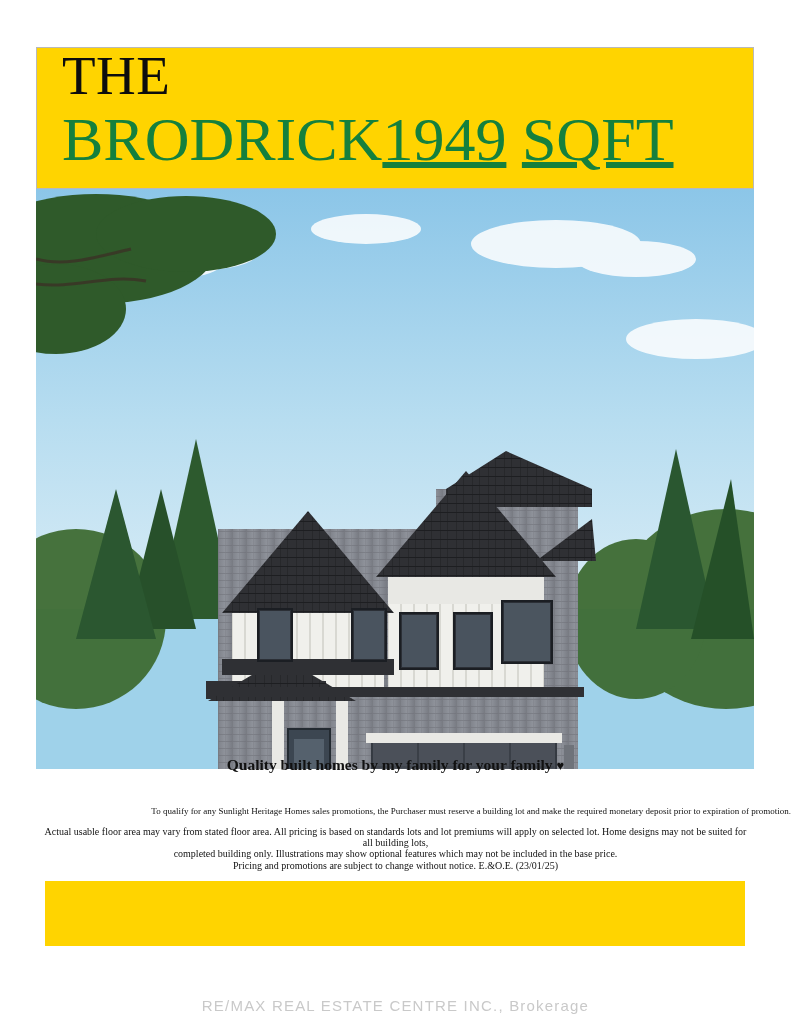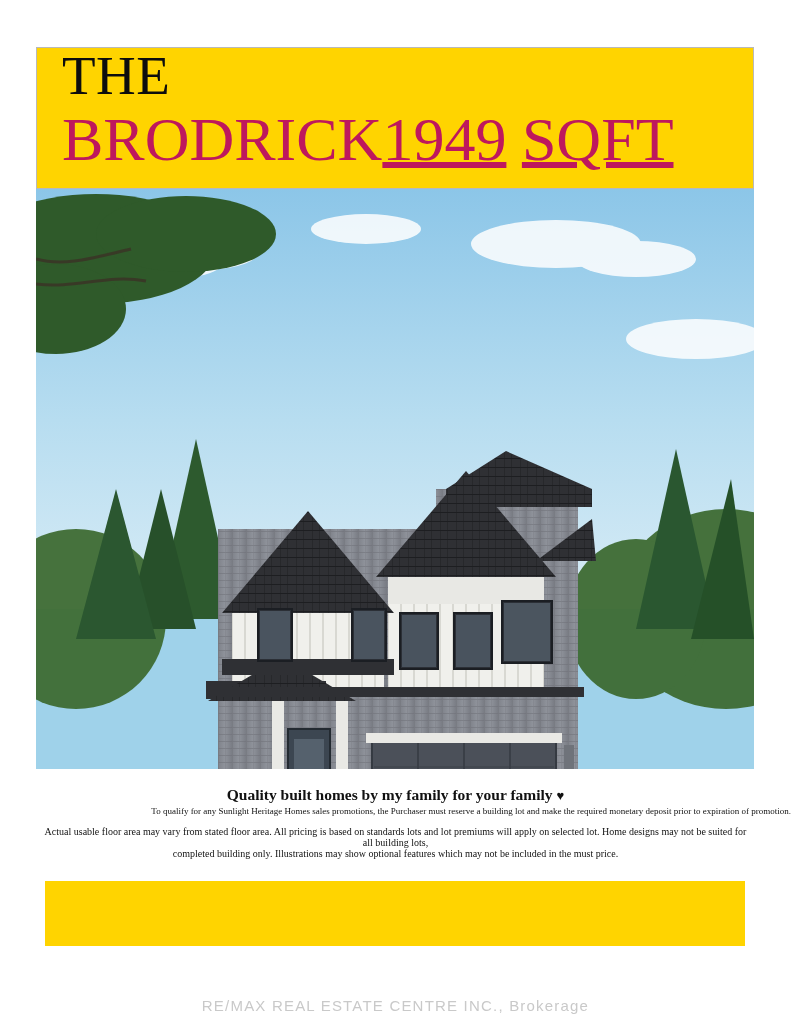--- a/index.html
+++ b/index.html
@@ -42,21 +42,21 @@
     letter-spacing: 0.5px;
     color: #0d0d0d;
     font-family: "Liberation Serif", serif;
     white-space: nowrap;
   }
   .title-line2 {
     position: absolute;
     left: 25px;
     top: 56px;
     font-size: 62px;
-    color: #be185d;
+    color: #15803d;
     font-family: "Liberation Serif", serif;
     white-space: nowrap;
   }
   .title-line2 .underlined {
     text-decoration: underline;
     text-underline-offset: 2px;
   }
   .title-line2 .sqft {
     text-decoration: underline;
     text-underline-offset: 2px;
@@ -71,21 +71,21 @@
     height: 580px;
     overflow: hidden;
     background: #9fd2ea;
   }
   .hero svg { display: block; }
 
   
   .tagline {
     position: absolute;
     left: 0;
-    top: 786px;
+    top: 756px;
     width: 791px;
     text-align: center;
     font-size: 15.5px;
     font-weight: bold;
     color: #111;
   }
   .tagline .heart { color: #111; font-size: 13px; }
 
   .promo-line {
     position: absolute;
@@ -319,20 +319,21 @@
 
   <div class="tagline">
     <span>Quality built homes by my family for your family</span>
     <span class="heart">♥</span>
   </div>
 
   <div class="promo-line">To qualify for any Sunlight Heritage Homes sales promotions, the Purchaser must reserve a building lot and make the required monetary deposit prior to expiration of promotion.</div>
 
   <div class="disclaimer">
     <div>Actual usable floor area may vary from stated floor area. All pricing is based on standards lots and lot premiums will apply on selected lot. Home designs may not be suited for all building lots,</div>
-    <div>completed building only. Illustrations may show optional features which may not be included in the must price.</div>
+    <div>completed building only. Illustrations may show optional features which may not be included in the base price.</div>
+    <div>Pricing and promotions are subject to change without notice. E.&amp;O.E. (23/01/25)</div>
   </div>
 
   <div class="footer-bar"></div>
 
   <div class="watermark">RE/MAX REAL ESTATE CENTRE INC., Brokerage</div>
 
 </div>
 
 </body></html>

